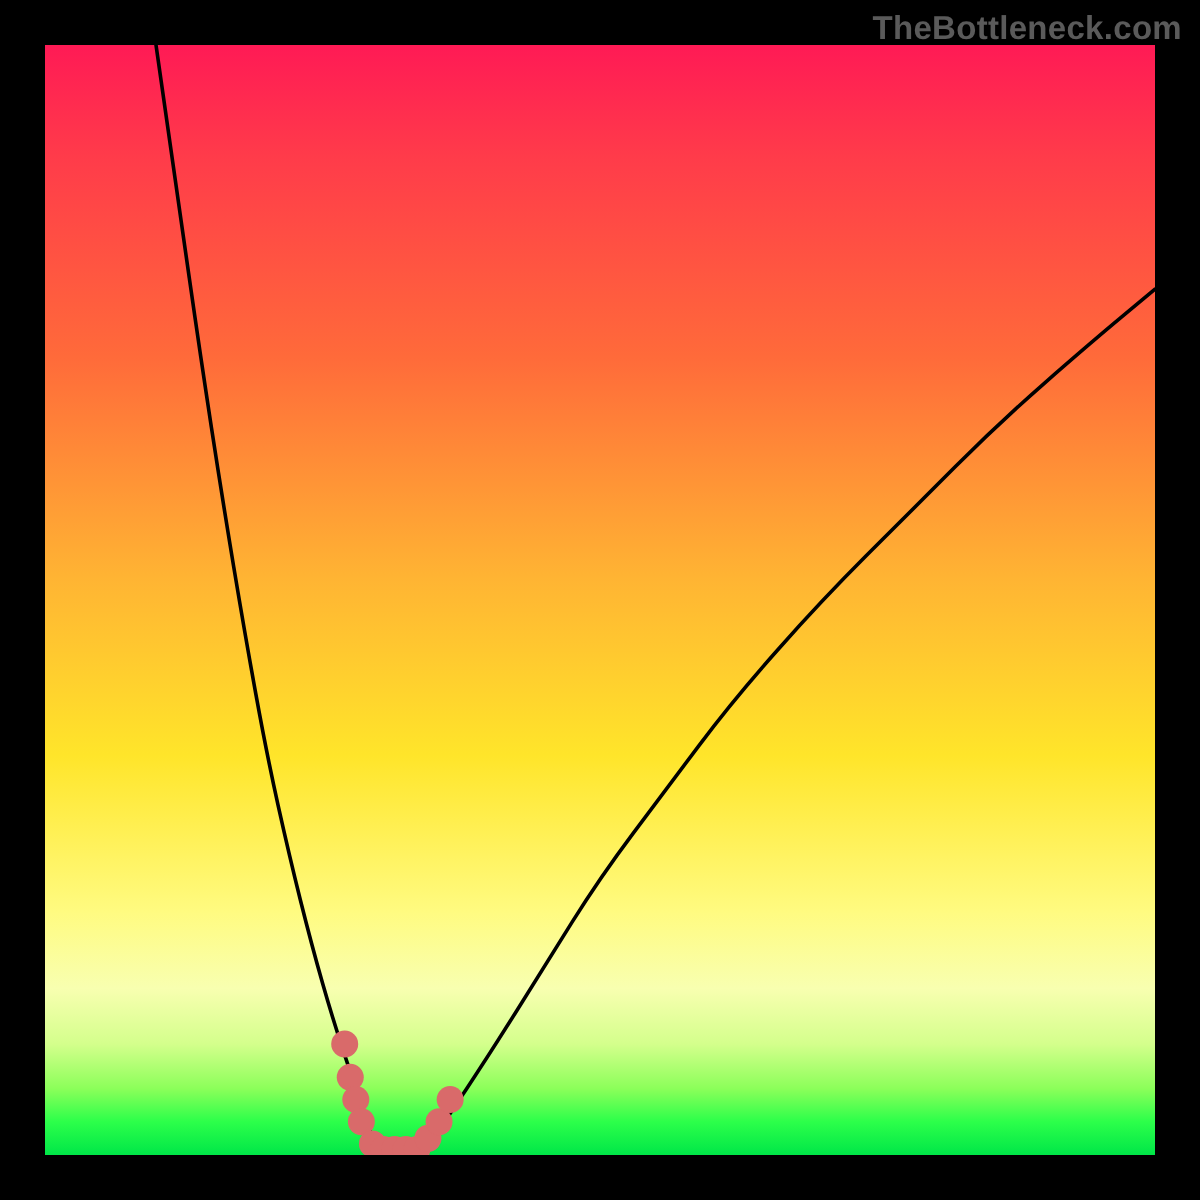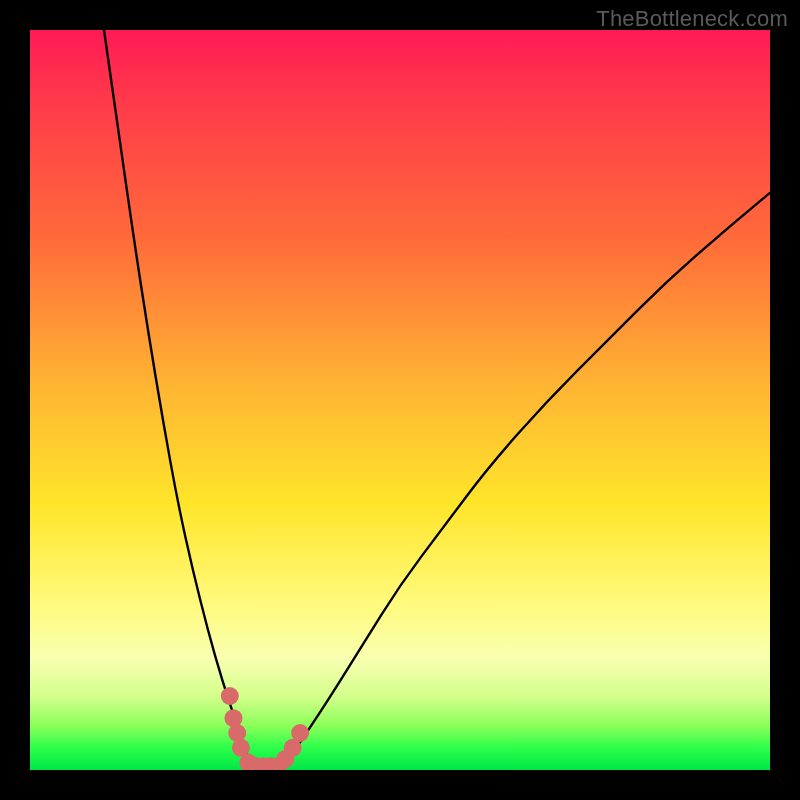--- a/index.html
+++ b/index.html
@@ -39,21 +39,21 @@
       #8cff5a 94%,
       #2cff4a 97%,
       #00e648 100%
     );
   }
   .watermark {
     position: absolute;
     top: 6px;
     right: 12px;
     font-size: 22px;
-    font-weight: 400;
+    font-weight: 700;
     color: #5a5a5a;
     letter-spacing: 0.2px;
     user-select: none;
   }
   svg.overlay {
     position: absolute;
     left: 0;
     top: 0;
     width: 740px;
     height: 740px;

